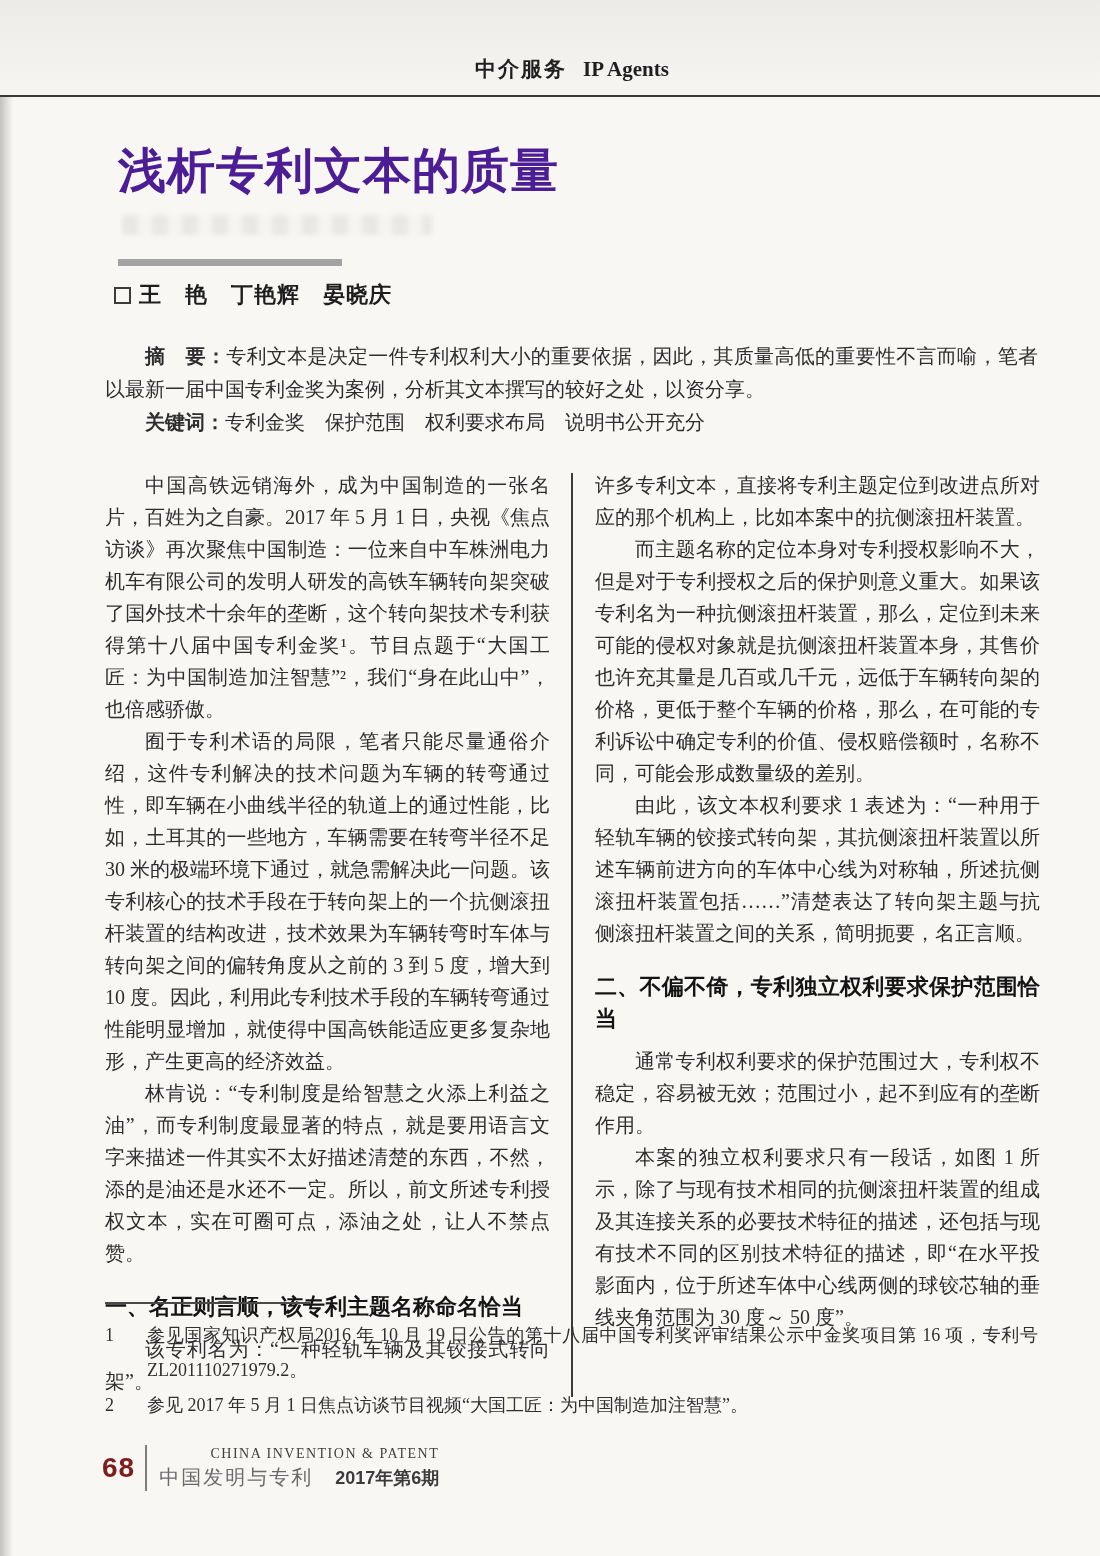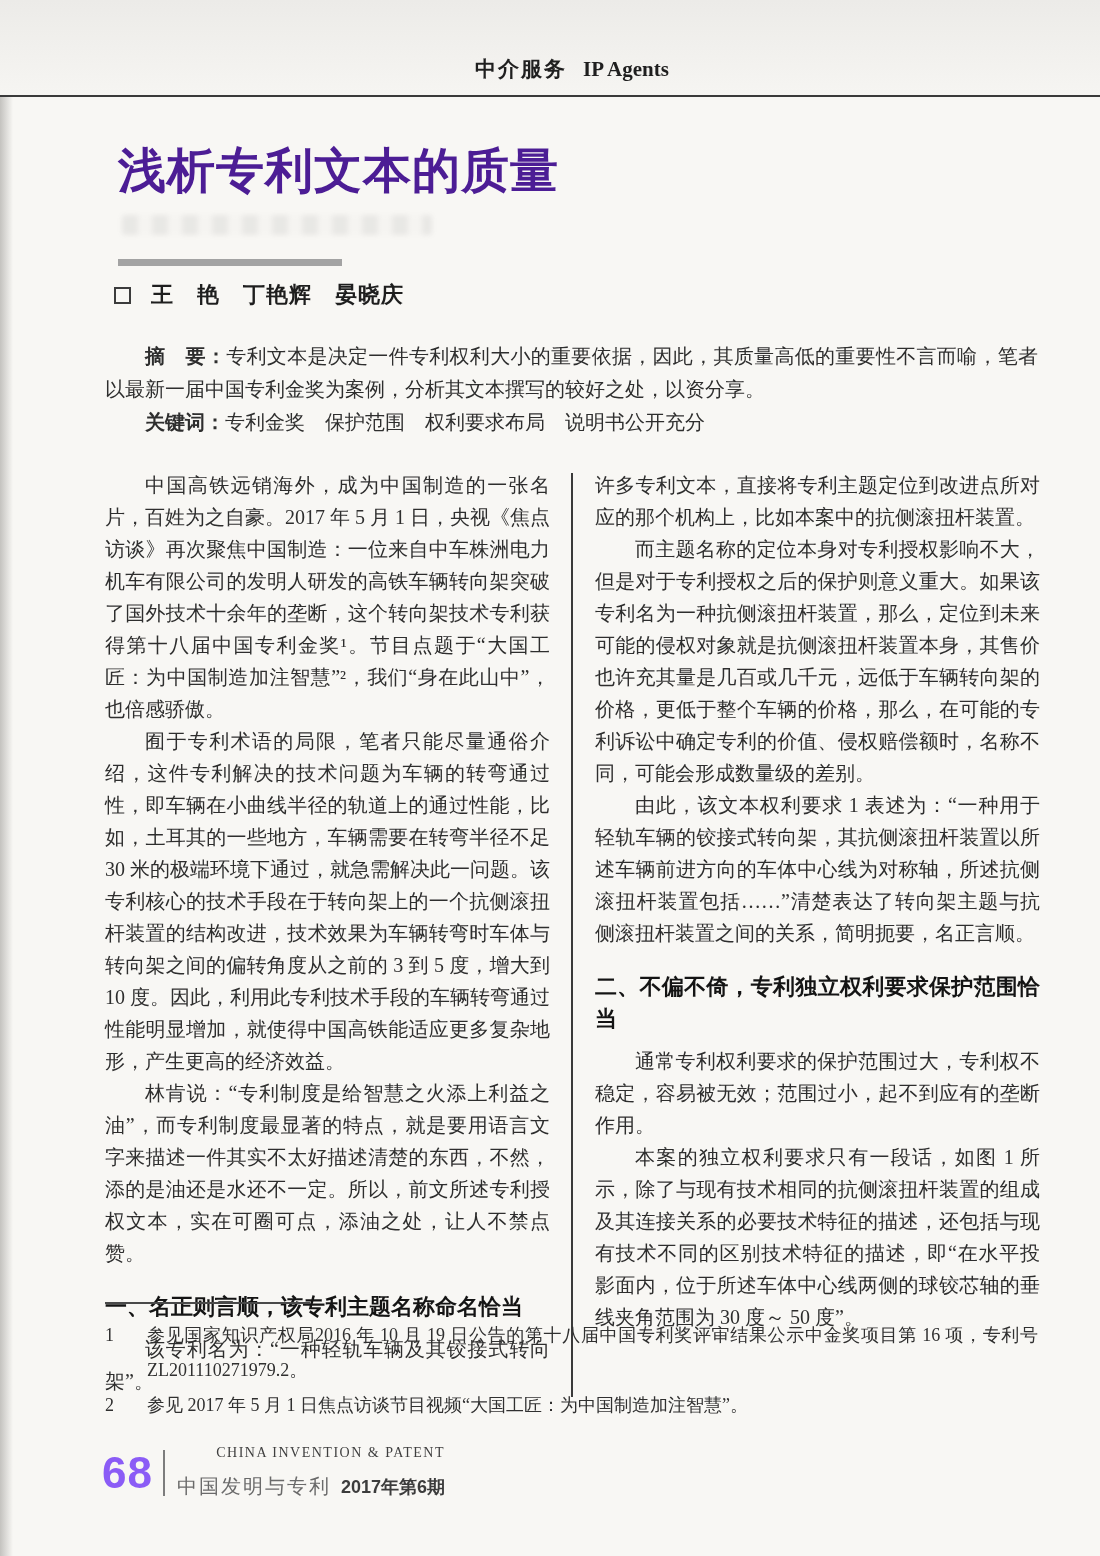--- a/index.html
+++ b/index.html
@@ -35,21 +35,21 @@
     margin: 44px 0 0 118px;
     font-size: 48px; line-height: 1.25; font-weight: bold;
     color: #4c1d95; letter-spacing: 1px;
   }
   .ghost {
     margin: 14px 0 0 122px; width: 310px; height: 20px;
     background: repeating-linear-gradient(90deg, rgba(110,110,110,.22) 0 16px, rgba(110,110,110,.04) 16px 30px);
     filter: blur(2.5px); opacity: .5; border-radius: 3px;
   }
   .author-bar { margin: 24px 0 0 118px; width: 224px; height: 7px; background: #a3a3a3; }
-  .authors-row { margin: 14px 0 0 114px; display: flex; align-items: center; gap: 20px; }
+  .authors-row { margin: 14px 0 0 114px; display: flex; align-items: center; gap: 8px; }
   .author-square { width: 17px; height: 17px; border: 2px solid #3c3c3c; display: inline-block; flex: none; background: transparent; }
   .authors {
     font-family: "Liberation Sans", "DejaVu Sans", sans-serif;
     font-weight: bold; font-size: 22px; color: #1e1e1e; letter-spacing: 1px;
   }
   
   .abstract-block { margin: 30px 62px 0 105px; font-size: 20px; line-height: 33px; text-align: justify; }
   .abstract-block p { text-indent: 2em; }
   .lbl { font-family: "Liberation Sans", "DejaVu Sans", sans-serif; font-weight: bold; margin-top: 8px; }
   
@@ -66,28 +66,28 @@
   
   .footnotes { position: absolute; top: 1302px; left: 105px; right: 62px; }
   .fn-rule { width: 205px; height: 2px; background: #4a4a4a; margin-bottom: 14px; }
   .fn { display: flex; font-size: 18px; line-height: 35px; color: #303030; }
   .fn-num { width: 42px; flex: none; }
   .fn-text { flex: 1; text-align: justify; }
   
   .footer { position: absolute; top: 1445px; left: 102px; display: flex; align-items: center; }
   .page-num {
     font-family: "Liberation Sans", "DejaVu Sans", sans-serif;
-    font-size: 44px; font-weight: 600; color: #8b5cf6; letter-spacing: 1px;
+    font-size: 28px; font-weight: 600; color: #7f1d1d; letter-spacing: 1px;
   }
   .footer-bar { width: 2px; height: 46px; background: #7d7d7d; margin: 0 12px 0 10px; }
   .journal-en {
     font-family: "Liberation Serif", "DejaVu Serif", serif;
     font-size: 14px; color: #3f3f3f; letter-spacing: 1.5px; text-align: right;
   }
-  .journal-row { display: flex; align-items: baseline; gap: 10px; margin-top: 12px; justify-content: flex-end; }
+  .journal-row { display: flex; align-items: baseline; gap: 22px; margin-top: 2px; justify-content: flex-end; }
   .journal-cn {
     font-family: "Liberation Sans", "DejaVu Sans", sans-serif;
     font-size: 20px; color: #6a6a6a; letter-spacing: 2px;
   }
   .issue {
     font-family: "Liberation Sans", "DejaVu Sans", sans-serif;
     font-size: 18px; font-weight: bold; color: #3c3c3c;
   }
 </style>
 </head>

